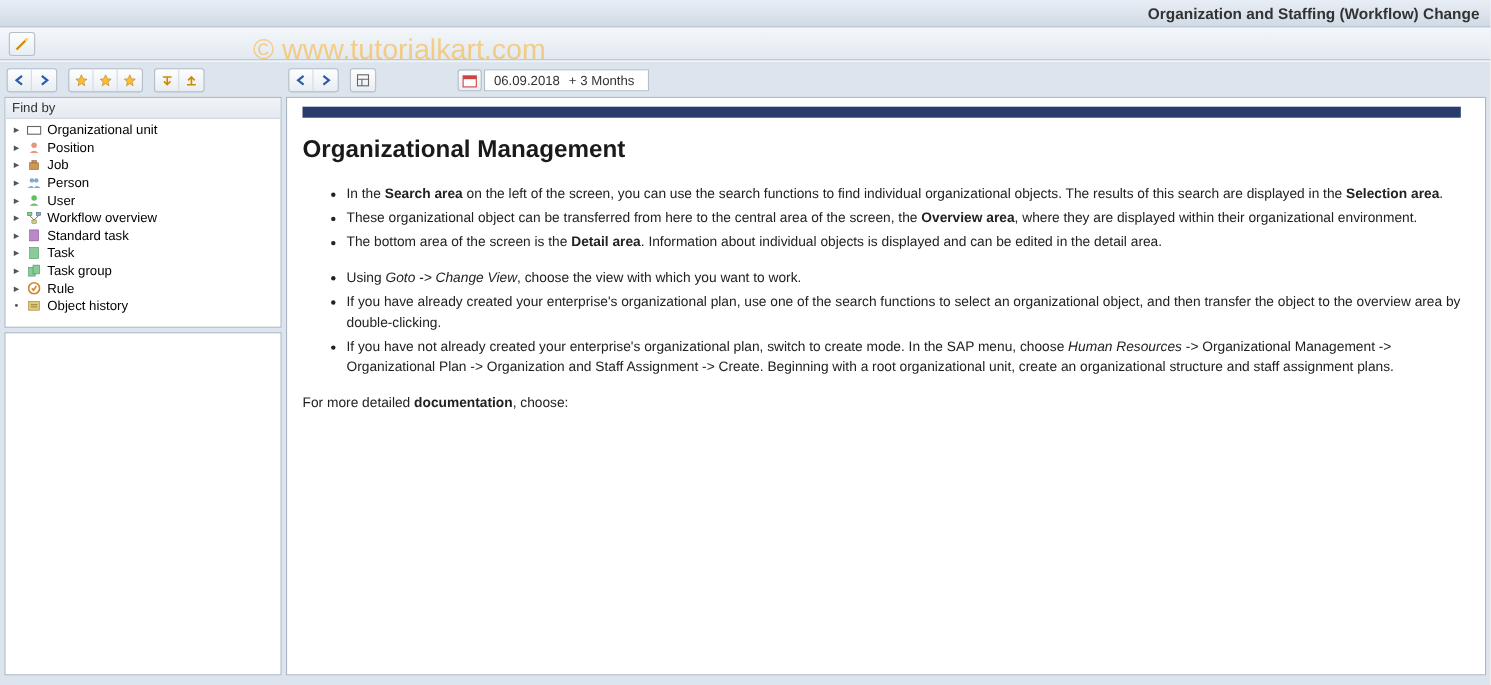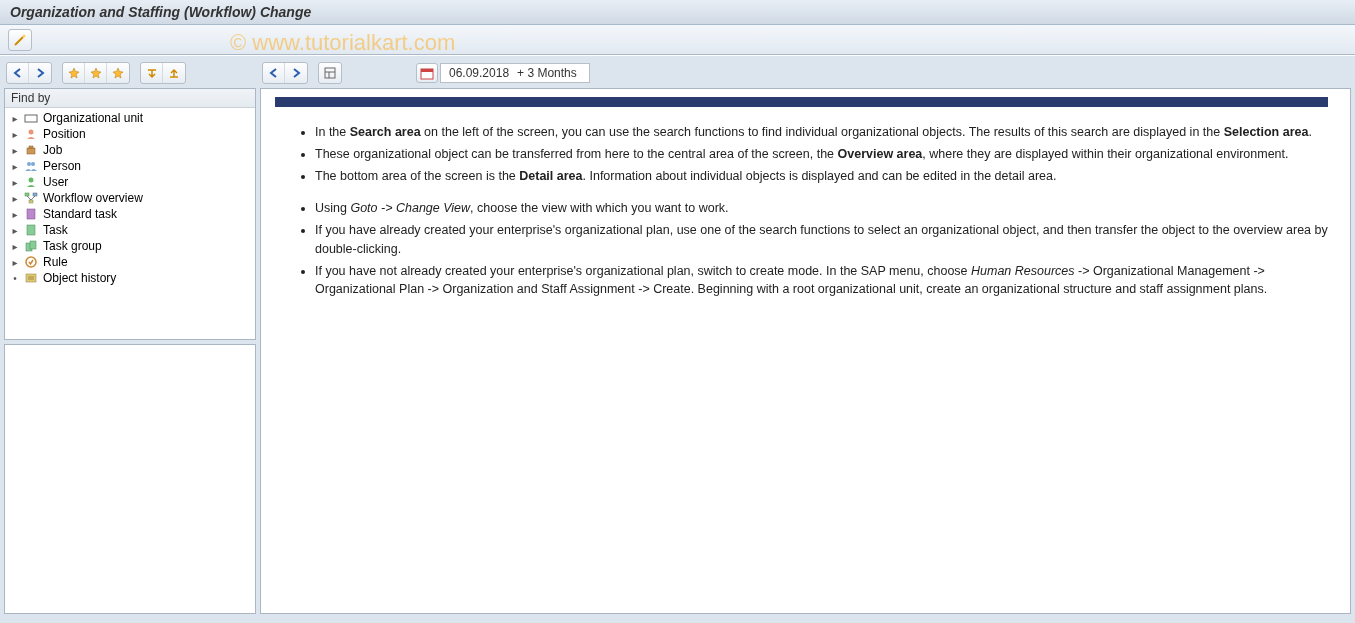--- a/index.html
+++ b/index.html
@@ -10,29 +10,29 @@
       width: 1355px;
       height: 623px;
       overflow: hidden;
       position: relative;
     }
     .title-bar {
       background: linear-gradient(#e8eef5, #d0dae5);
       border-bottom: 1px solid #a9b8c8;
       padding: 4px 10px;
       font-weight: bold;
-      font-style: italic;
       font-size: 14px;
       color: #333;
+      text-align: right;
     }
     .watermark {
       position: absolute;
       top: 30px; left: 230px;
       color: rgba(255,165,0,0.45);
-      font-size: 22px;
+      font-size: 26px;
       font-weight: normal;
       z-index: 100;
       pointer-events: none;
     }
     .app-toolbar {
       background: linear-gradient(#f4f7fb,#e2e9f1);
       border-bottom: 1px solid #a9b8c8;
       padding: 3px 8px;
       height: 30px;
       display: flex;
@@ -80,21 +80,21 @@
       display: inline-flex;
       align-items: center;
       justify-content: center;
       cursor: pointer;
       border-right: 1px solid #d5dbe2;
     }
     .lt-btn:last-child { border-right: none; }
     .tree-panel {
       background: #fff;
       border: 1px solid #aab6c3;
-      height: 252px;
+      height: 210px;
       overflow: auto;
       margin-bottom: 4px;
     }
     .tree-header {
       background: linear-gradient(#f0f3f7,#e5eaf0);
       border-bottom: 1px solid #c8d0da;
       padding: 2px 6px;
       font-size: 12px;
       color: #333;
     }
@@ -412,20 +412,21 @@
       <div class="date-display">
         <span>06.09.2018</span>
         <span style="width:8px;"></span>
         <span>+ 3 Months</span>
       </div>
     </div>
 
     <div class="content-panel">
       <div class="content-scroll">
         <div class="content-topbar"></div>
+        <h1 class="content-h1">Organizational Management</h1>
 
 
 
         <ul class="content-ul">
           <li>
             <span>In the </span><span class="b">Search area</span><span> on the left of the screen, you can use the search functions to find individual organizational objects. The results of this search are displayed in the </span><span class="b">Selection area</span><span>.</span>
           </li>
           <li>
             <span>These organizational object can be transferred from here to the central area of the screen, the </span><span class="b">Overview area</span><span>, where they are displayed within their organizational environment.</span>
           </li>
@@ -438,17 +439,20 @@
         <ul class="content-ul">
           <li>
             <span>Using </span><span class="it">Goto -&gt; Change View</span><span>, choose the view with which you want to work.</span>
           </li>
           <li>If you have already created your enterprise's organizational plan, use one of the search functions to select an organizational object, and then transfer the object to the overview area by double-clicking.</li>
           <li>
             <span>If you have not already created your enterprise's organizational plan, switch to create mode. In the SAP menu, choose </span><span class="it">Human Resources</span><span> -&gt; Organizational Management -&gt; Organizational Plan -&gt; Organization and Staff Assignment -&gt; Create. Beginning with a root organizational unit, create an organizational structure and staff assignment plans.</span>
           </li>
         </ul>
 
+        <p class="content-p">
+          <span>For more detailed </span><span class="b">documentation</span><span>, choose:</span>
+        </p>
       </div>
     </div>
   </div>
 
 </div>
 
 </body></html>

